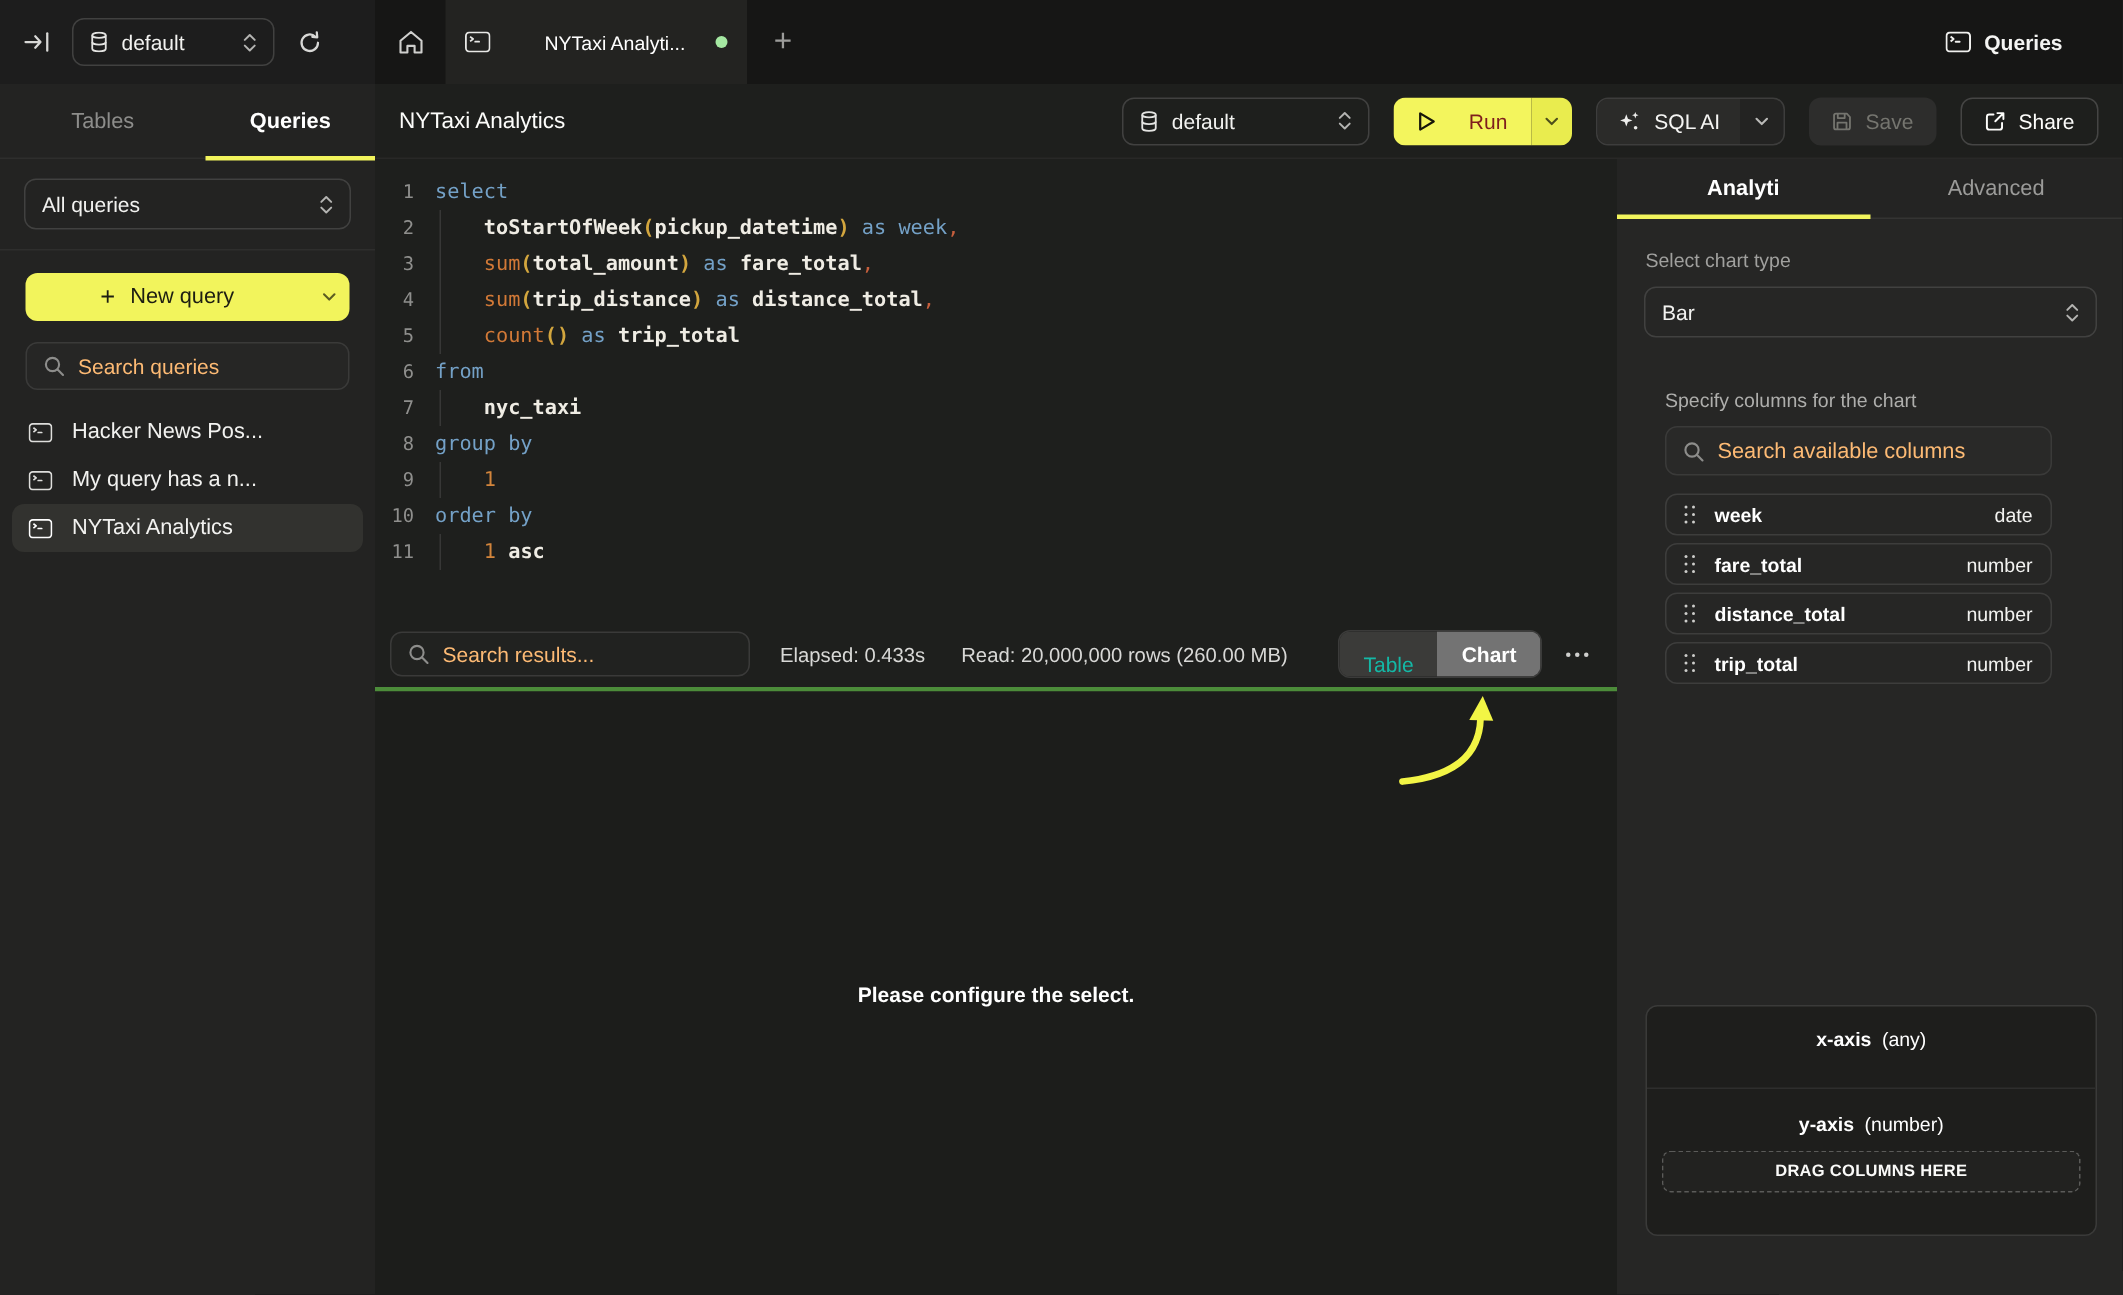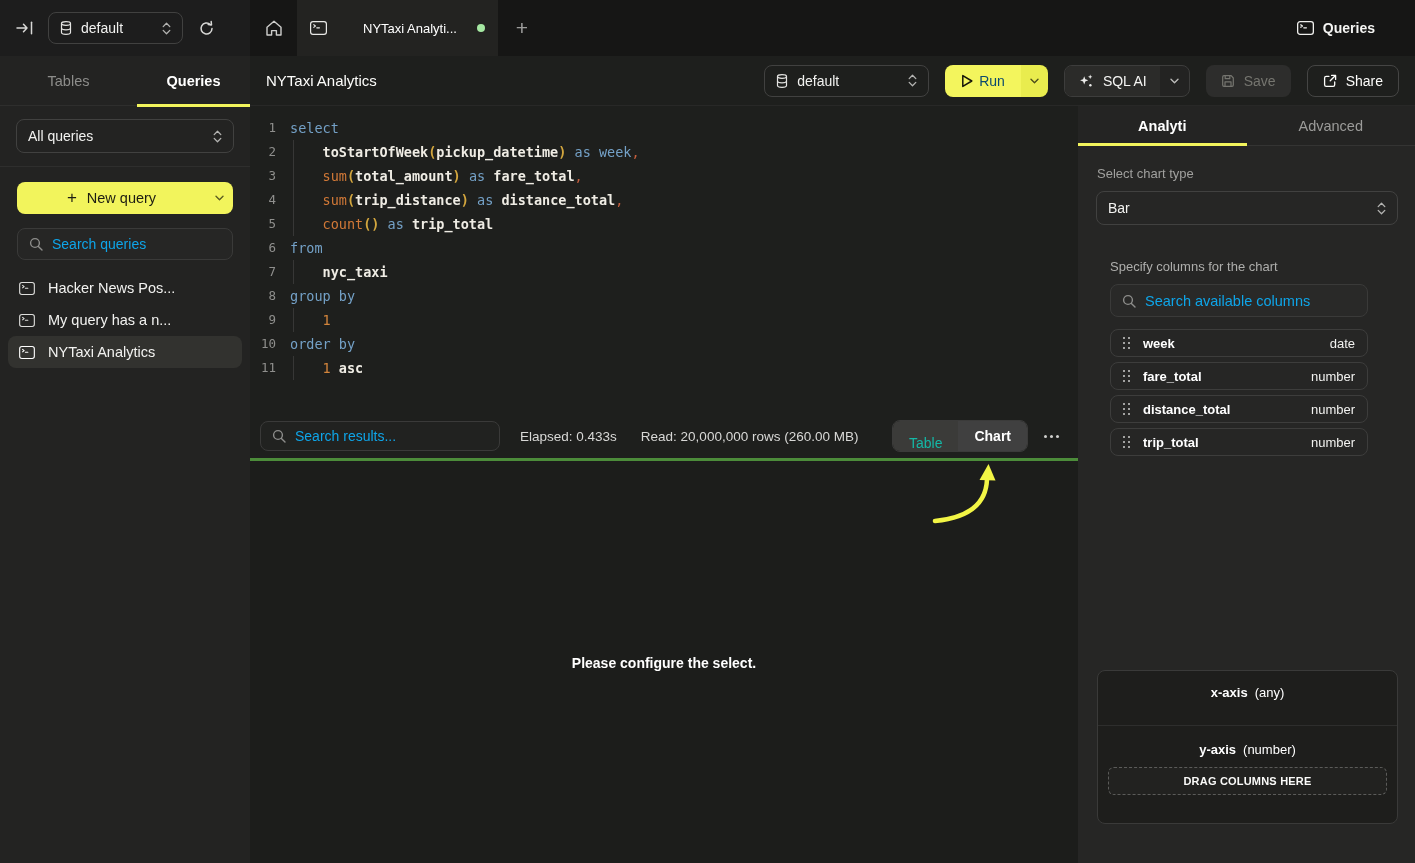--- a/index.html
+++ b/index.html
@@ -25,21 +25,21 @@
   .tab-new { width:48px; display:flex; align-items:center; justify-content:center;
     color:#9c9c9a; font-size:21px; font-weight:300; cursor:pointer; }
   .topbar-queries { position:absolute; right:40px; top:0; height:56px;
     display:flex; align-items:center; gap:9px; font-weight:600; font-size:14px; color:#f5f5f3; cursor:pointer; }
 
   
   .sel { display:flex; align-items:center; gap:9px; border:1px solid #414140; border-radius:8px;
     height:32px; padding:0 11px; color:#f2f2f0; cursor:pointer; background:transparent; }
   .sel .grow { flex:1; }
   .inputbox { display:flex; align-items:center; gap:9px; border:1px solid #3a3a39; border-radius:8px;
-    height:32px; padding:0 11px; color:#0ea5e9; background:rgba(255,255,255,0.015); cursor:text; }
+    height:32px; padding:0 11px; color:#fdba74; background:rgba(255,255,255,0.015); cursor:text; }
 
   
   .sidebar { position:absolute; left:0; top:56px; width:250px; bottom:0; background:#232322; }
   .side-tabs { height:50px; display:flex; border-bottom:1px solid #2e2e2d; }
   .side-tab { flex:1; display:flex; align-items:center; justify-content:center;
     font-size:14.5px; color:#8d8d8b; position:relative; cursor:pointer;margin-left:12px; }
   .side-tab.active { color:#ffffff; font-weight:600; }
   .side-tab.active::after { content:""; position:absolute; left:0; right:0; bottom:-2px; height:3px; background:#f2f45c; }
   .side-row { padding:13px 16px; border-bottom:1px solid #2e2e2d; }
   .side-row .sel { height:34px; }
@@ -56,22 +56,22 @@
     border-radius:8px; color:#f2f2f0; font-size:14.5px; font-weight:500; cursor:pointer; white-space:nowrap; }
   .query-item.active { background:#32322f; }
 
   
   .main-toolbar { position:absolute; left:250px; right:0; top:56px; height:50px;
     background:#1e1f1d; border-bottom:1px solid #282827; display:flex; align-items:center; padding:0 16px; }
   .mt-title { font-size:15px; color:#fdfdfb; }
   .mt-right { margin-left:auto; display:flex; align-items:center; gap:16px; }
   .mt-right .sel { width:165px; }
   .btn-run { display:flex; height:32px; border-radius:8px; overflow:hidden; cursor:pointer; }
-  .btn-run .main { display:flex; align-items:center; gap:6px; padding:0 16px;
-    background:#f3f55d; color:#0c4a6e; font-weight:500; }
+  .btn-run .main { display:flex; align-items:center; gap:22px; padding:0 16px;
+    background:#f3f55d; color:#7f1d1d; font-weight:500; }
   .btn-run .chev { width:27px; display:flex; align-items:center; justify-content:center;
     background:#e9ec4e; color:#4e4f1c; }
   .btn-sqlai { display:flex; align-items:center; height:32px; border:1px solid #3d3d3c;
     border-radius:8px; overflow:hidden; cursor:pointer; background:#232322; }
   .btn-sqlai .main { display:flex; align-items:center; gap:9px; padding:0 13px; height:100%;
     background:#2b2b29; color:#f5f5f3; font-weight:500; }
   .btn-sqlai .chev { width:29px; display:flex; align-items:center; justify-content:center; color:#b9b9b7; }
   .btn-save { display:flex; align-items:center; gap:9px; height:32px; padding:0 15px;
     background:#2d2d2c; border-radius:8px; color:#75756f; font-weight:500; cursor:not-allowed; }
   .btn-share { display:flex; align-items:center; gap:9px; height:32px; padding:0 15px;
@@ -94,21 +94,21 @@
   
   .results-bar { position:absolute; left:250px; top:414px; width:828px; height:44px;
     background:#1e1f1d; display:flex; align-items:center; padding:0 10px; }
   .search-results { width:240px; height:30px; }
   .meta { font-size:13.5px; color:#d8d8d6; margin-left:20px; white-space:nowrap; }
   .meta.read { margin-left:24px; }
   .segmented { margin-left:auto; display:flex; height:32px; border:1px solid #3b3b3a;
     border-radius:8px; overflow:hidden; }
   .seg { padding:0 16px; display:flex; align-items:center; font-size:14px; cursor:pointer; }
   .seg-table { background:#3b3b39; color:#14b8a6;align-items:flex-end; }
-  .seg-chart { background:#404040; color:#ffffff; font-weight:600;align-items:center; }
+  .seg-chart { background:#737373; color:#ffffff; font-weight:600;align-items:center; }
   .more-btn { width:34px; height:30px; display:flex; align-items:center; justify-content:center;
     margin-left:6px; cursor:pointer; }
   .hdots { width:3px; height:3px; border-radius:50%; background:#cfcfcd;
     box-shadow:6px 0 0 #cfcfcd, 12px 0 0 #cfcfcd; margin-right:12px; }
   .green-line { position:absolute; left:250px; top:458px; width:828px; height:3px; background:#4c8c3a; }
 
   
   .chart-area { position:absolute; left:250px; top:461px; width:828px; bottom:0; background:#1c1d1b; }
   .chart-msg { position:absolute; left:0; right:0; top:194px; text-align:center;
     font-size:14px; font-weight:700; color:#ffffff; }

